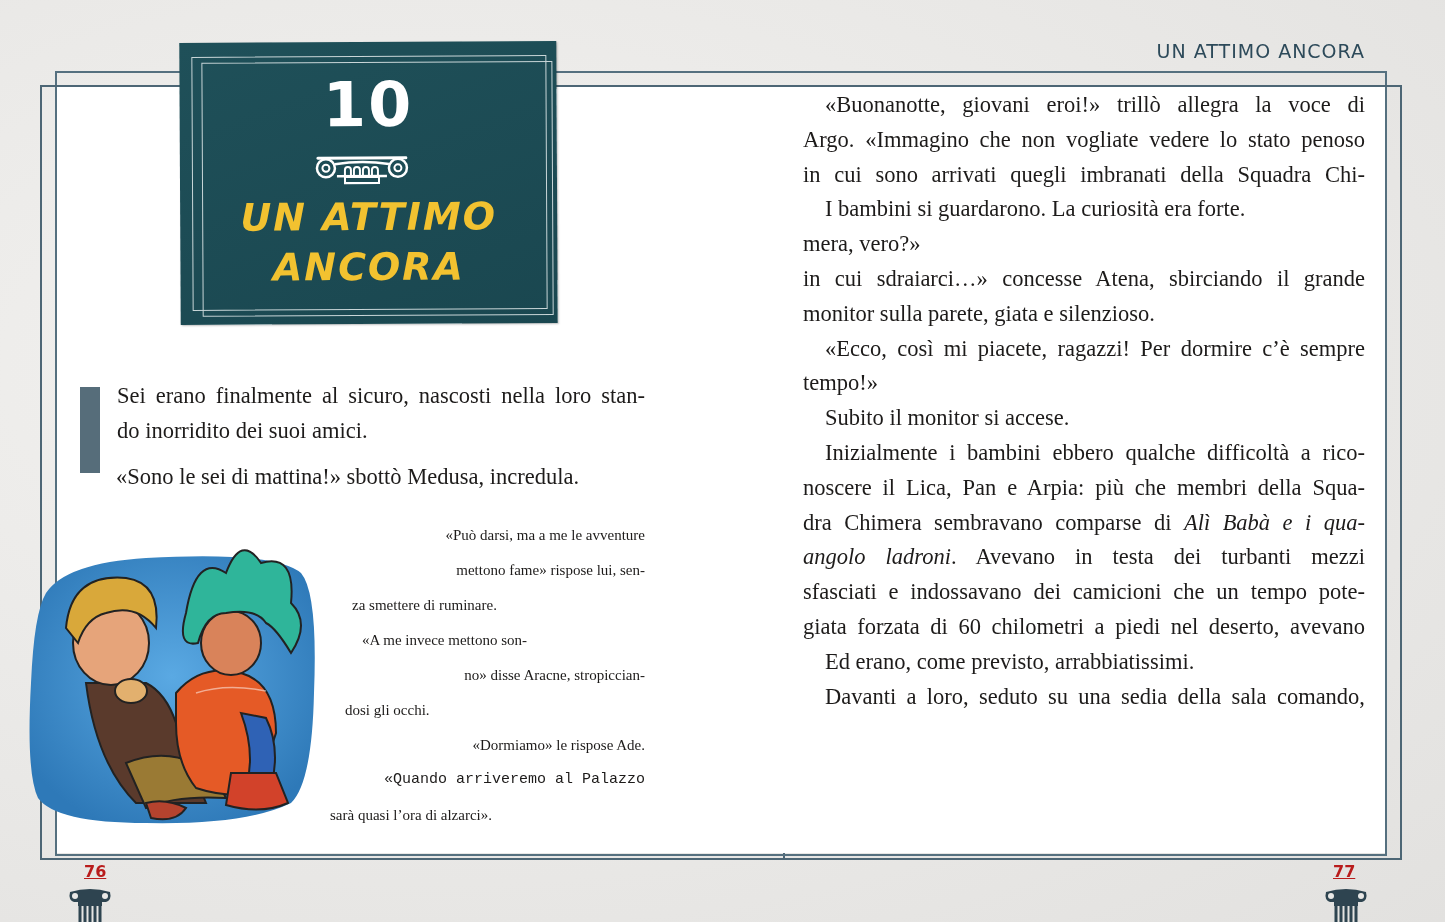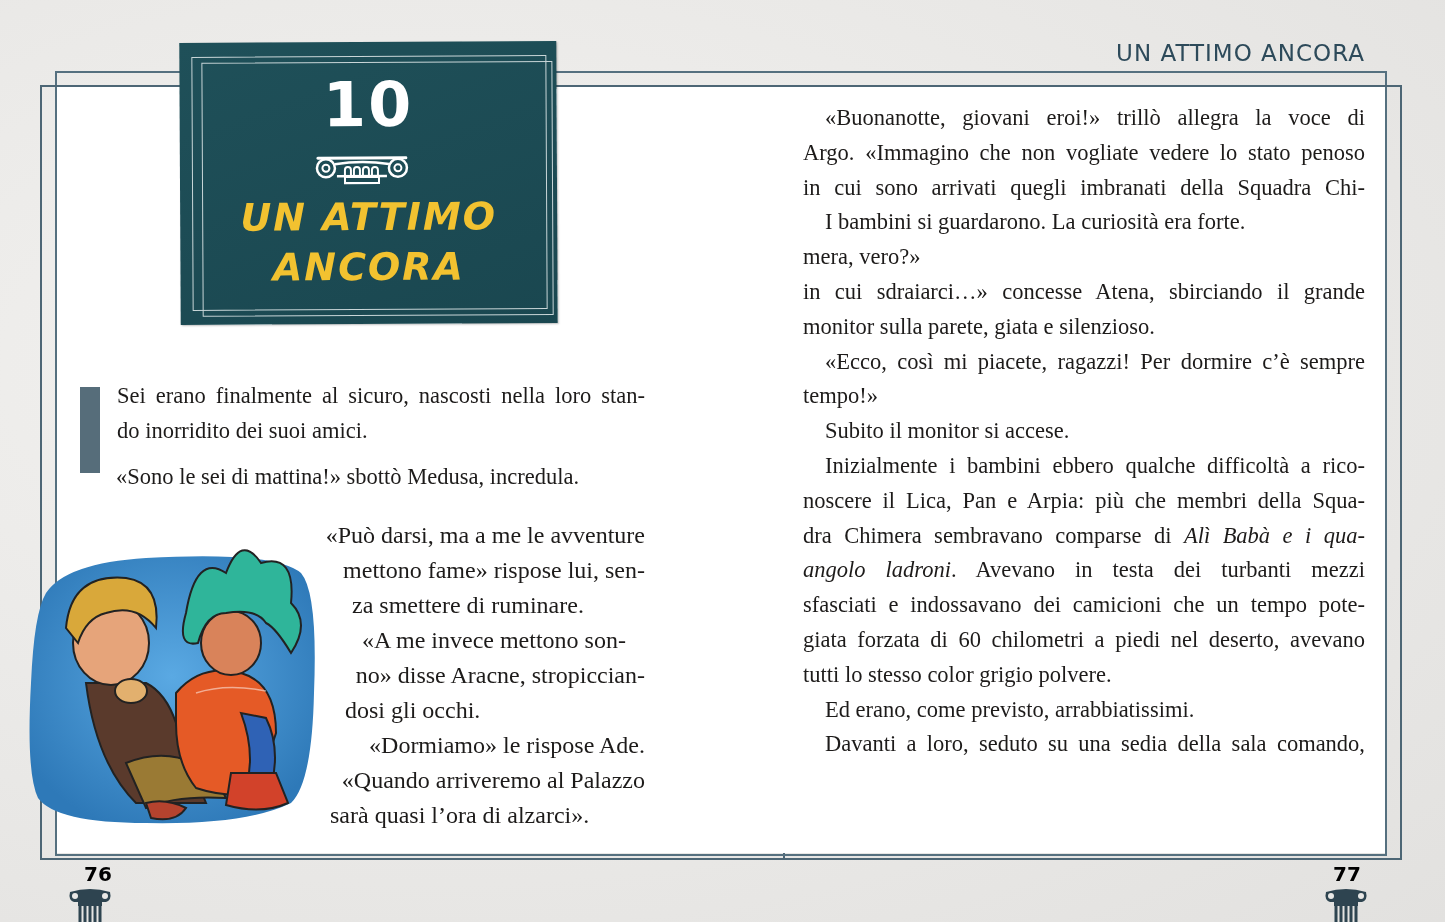--- a/index.html
+++ b/index.html
@@ -10,21 +10,21 @@
     color:#1d1b1a;
   }
   .frame { position:absolute; border:2px solid #4d6675; box-sizing:border-box; }
   .frame-left-outer { left:40px; top:85px; width:745px; height:775px; background:transparent; }
   .frame-right-outer { left:722px; top:85px; width:680px; height:775px; border-left:none;}
   .page-fill { position:absolute; left:57px; top:87px; width:1328px; height:766px; background:#fff; }
 
   .running-head {
     position:absolute; right:80px; top:40px;
     font-family:"DejaVu Sans","Liberation Sans",sans-serif;
-    font-size:23px; letter-spacing:1px; color:#2d4a5a;
+    font-size:19px; letter-spacing:1px; color:#2d4a5a;
   }
 
   .chapter-card {
     position:absolute; left:180px; top:42px; width:377px; height:282px;
     background:#1d4d56;
     background: linear-gradient(160deg,#1f5059 0%, #1a4750 100%);
     transform:rotate(-0.3deg);
     box-shadow: 1px 1px 2px rgba(0,0,0,0.25);
   }
   .chapter-card .line1 { position:absolute; left:12px; top:14px; right:10px; bottom:14px; border:1.5px solid #c9d6d8; }
@@ -41,27 +41,27 @@
     font-size:38px; line-height:50px; color:#f2c230; letter-spacing:2px;
     font-style:italic;
   }
 
   .text { font-size:22.5px; line-height:34.8px; position:absolute; }
   .justify-full { text-align:justify; text-align-last:justify; }
 
   .dropcap-bar { position:absolute; left:80px; top:387px; width:20px; height:86px; background:#566d7a; }
   .left-intro { left:117px; top:379px; width:528px; }
   .left-line { left:103px; top:460px; width:560px;margin-left:13px; }
-  .left-wrap { position:absolute; font-size:24px; line-height:34.8px; }
+  .left-wrap { position:absolute; font-size:15px; line-height:34.8px; }
 
-  .right-col { left:803px; top:101px; width:562px; }
+  .right-col { left:803px; top:88px; width:562px; }
 
   .illustration { position:absolute; left:26px; top:533px; width:292px; height:296px; }
 
-  .folio { position:absolute; font-family:"DejaVu Sans","Liberation Sans",sans-serif; font-weight:bold; font-size:20px; color:#000000; }
+  .folio { position:absolute; font-family:"DejaVu Sans","Liberation Sans",sans-serif; font-weight:bold; font-size:16px; color:#b91c1c;text-decoration:underline; }
   .folio-left { left:84px; top:862px; }
   .folio-right { left:1333px; top:862px; }
   .column-icon { position:absolute; width:48px; height:50px; }
 </style>
 </head>
 <body>
 
 <div class="frame frame-left-outer"></div>
 <div class="frame frame-right-outer"></div>
 <div class="page-fill"></div>
@@ -122,41 +122,40 @@
   <path d="M170 160 Q200 150 240 158" stroke="#fff" stroke-width="1.5" fill="none" opacity="0.5"></path>
 </svg>
 
 <div class="left-wrap" style="left:308px;top:518px;width:337px;text-align:right;">«Può darsi, ma a me le avventure</div>
 <div class="left-wrap" style="left:330px;top:553px;width:315px;text-align:right;">mettono fame» rispose lui, sen-</div>
 <div class="left-wrap" style="left:352px;top:588px;width:293px;">za smettere di ruminare.</div>
 <div class="left-wrap" style="left:362px;top:623px;width:278px;text-align:left;">«A me invece mettono son-</div>
 <div class="left-wrap" style="left:345px;top:658px;width:300px;text-align:right;">no» disse Aracne, stropiccian-</div>
 <div class="left-wrap" style="left:345px;top:693px;width:300px;">dosi gli occhi.</div>
 <div class="left-wrap" style="left:360px;top:728px;width:285px;text-align:right;">«Dormiamo» le rispose Ade.</div>
-<div class="left-wrap" style="left:330px;top:763px;width:315px;text-align:right;">«Quando arriveremo al Palazzo</div>
+<div class="left-wrap" style="left:330px;top:763px;width:315px;text-align:right;font-family:Liberation Mono, monospace;">«Quando arriveremo al Palazzo</div>
 <div class="left-wrap" style="left:330px;top:798px;width:315px;">sarà quasi l’ora di alzarci».</div>
 
 <div class="text right-col">
   <div class="justify-full" style="text-indent:22px">«Buonanotte, giovani eroi!» trillò allegra la voce di</div>
   <div class="justify-full">Argo. «Immagino che non vogliate vedere lo stato penoso</div>
   <div class="justify-full">in cui sono arrivati quegli imbranati della Squadra Chi-</div>
   <div style="text-indent:22px">I bambini si guardarono. La curiosità era forte.</div>
   <div>mera, vero?»</div>
   <div class="justify-full">in cui sdraiarci…» concesse Atena, sbirciando il grande</div>
   <div>monitor sulla parete, giata e silenzioso.</div>
   <div class="justify-full" style="text-indent:22px">«Ecco, così mi piacete, ragazzi! Per dormire c’è sempre</div>
   <div>tempo!»</div>
   <div style="text-indent:22px">Subito il monitor si accese.</div>
   <div class="justify-full" style="text-indent:22px">Inizialmente i bambini ebbero qualche difficoltà a rico-</div>
   <div class="justify-full">noscere il Lica, Pan e Arpia: più che membri della Squa-</div>
   <div class="justify-full"><span>dra Chimera sembravano comparse di </span><i>Alì Babà e i qua-</i></div>
   <div class="justify-full"><i>angolo ladroni</i><span>. Avevano in testa dei turbanti mezzi</span></div>
   <div class="justify-full">sfasciati e indossavano dei camicioni che un tempo pote-</div>
   <div class="justify-full">giata forzata di 60 chilometri a piedi nel deserto, avevano</div>
-  <div>tutti lo stesso color grigio polvere.</div>
   <div style="text-indent:22px">Ed erano, come previsto, arrabbiatissimi.</div>
   <div class="justify-full" style="text-indent:22px">Davanti a loro, seduto su una sedia della sala comando,</div>
 </div>
 
 <div class="folio folio-left">76</div>
 <svg class="column-icon" style="left:66px;top:884px;" viewBox="0 0 48 50">
   <path d="M4 8 Q24 2 44 8 Q46 16 40 18 L8 18 Q2 16 4 8 Z" fill="#2e4450"></path>
   <circle cx="9" cy="12" r="3" fill="#e9e8e6"></circle>
     <circle cx="39" cy="12" r="3" fill="#e9e8e6"></circle>
   <rect x="12" y="18" width="24" height="4" fill="#2e4450"></rect>

